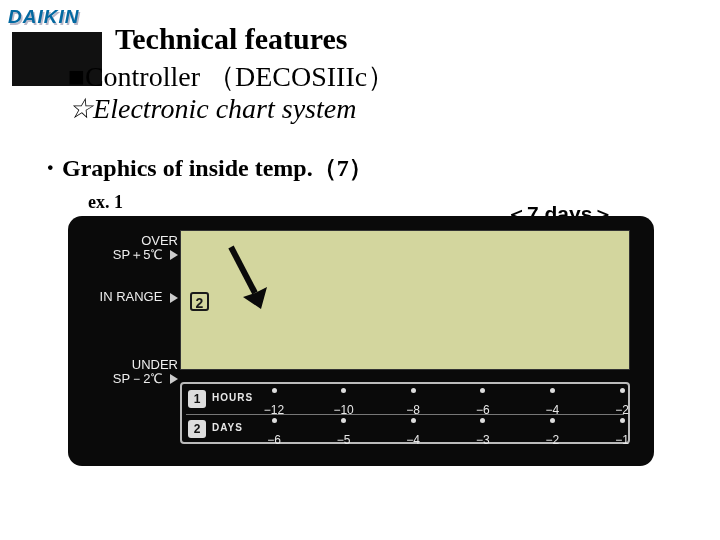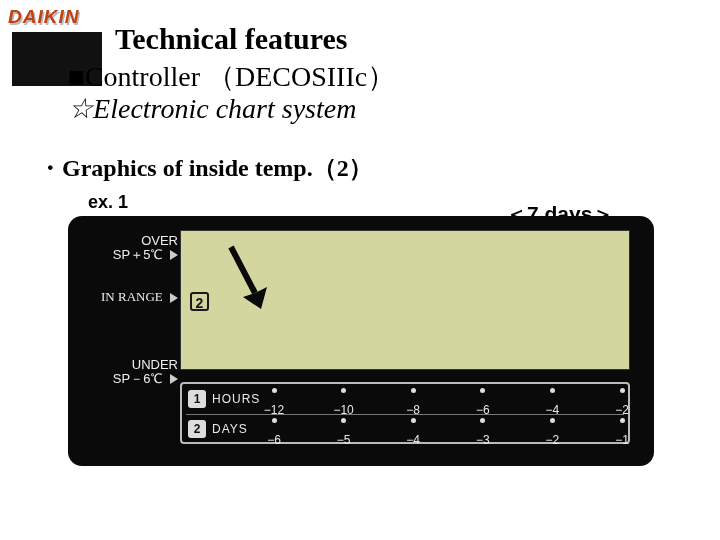--- a/index.html
+++ b/index.html
@@ -13,21 +13,21 @@
   }
   .logo {
     position: absolute;
     top: 6px;
     left: 8px;
     font-family: Arial, sans-serif;
     font-weight: bold;
     font-style: italic;
     font-size: 19px;
     letter-spacing: 1px;
-    color: #c2410c;
+    color: #0369a1;
     text-shadow: 1.5px 1.5px 0 #b8b8c8;
   }
   .corner-bar {
     position: absolute;
     top: 32px;
     left: 12px;
     width: 90px;
     height: 54px;
     background: #111;
   }
@@ -55,21 +55,21 @@
     position: absolute;
     top: 152px;
     left: 38px;
     font-size: 24px;
     font-weight: bold;
   }
   .ex-label {
     position: absolute;
     top: 192px;
     left: 88px;
-    font-family: Liberation Sans, sans-serif;
+    font-family: Liberation Serif, serif;
     font-size: 18px;
     font-weight: bold;
   }
   .period-label {
     position: absolute;
     top: 200px;
     left: 506px;
     font-family: Arial, sans-serif;
     font-size: 21px;
     font-weight: bold;
@@ -163,22 +163,23 @@
     color: #111;
     border-radius: 3px;
     font-weight: bold;
     font-size: 12px;
     text-align: center;
     line-height: 18px;
   }
   .row-name {
     position: absolute;
     left: 30px; top: 6px;
-    font-size: 12px;
+    font-size: 10px;
     letter-spacing: 1px;
+    font-weight: bold;
   }
   .scale {
     position: absolute;
     left: 92px;
     right: 6px;
     top: 0;
     height: 100%;
   }
   .tick {
     position: absolute;
@@ -202,39 +203,39 @@
 </style>
 </head>
 <body>
 
 <div class="logo">DAIKIN</div>
 <div class="corner-bar"></div>
 
 <div class="title">Technical features</div>
 <div class="subtitle1">■Controller （DECOSIIIc）</div>
 <div class="subtitle2">☆Electronic chart system</div>
-<div class="bullet-line">・Graphics of inside temp.（2）</div>
+<div class="bullet-line">・Graphics of inside temp.（7）</div>
 <div class="ex-label">ex. 1</div>
 <div class="period-label">＜7 days＞</div>
 
 <div class="device">
 
   <div class="y-labels">
     <div class="y-row" style="top:4px;">
       <span>OVER</span><br>
       <span>SP＋5℃</span>
       <span class="tri"></span>
     </div>
-    <div class="y-row" style="top:60px;font-family:Liberation Serif, serif;">
+    <div class="y-row" style="top:60px;">
       <span>IN RANGE</span>
       <span class="tri"></span>
     </div>
     <div class="y-row" style="top:100px;margin-top:28px;">
       <span>UNDER</span><br>
-      <span>SP－6℃</span>
+      <span>SP－2℃</span>
       <span class="tri"></span>
     </div>
   </div>
 
   <div class="screen">
     <svg class="trace" width="450" height="140">
 
       <g stroke-width="7" stroke-linecap="round">
         <line x1="96" y1="18" x2="136" y2="18"></line>
         <line x1="150" y1="18" x2="205" y2="18"></line>

